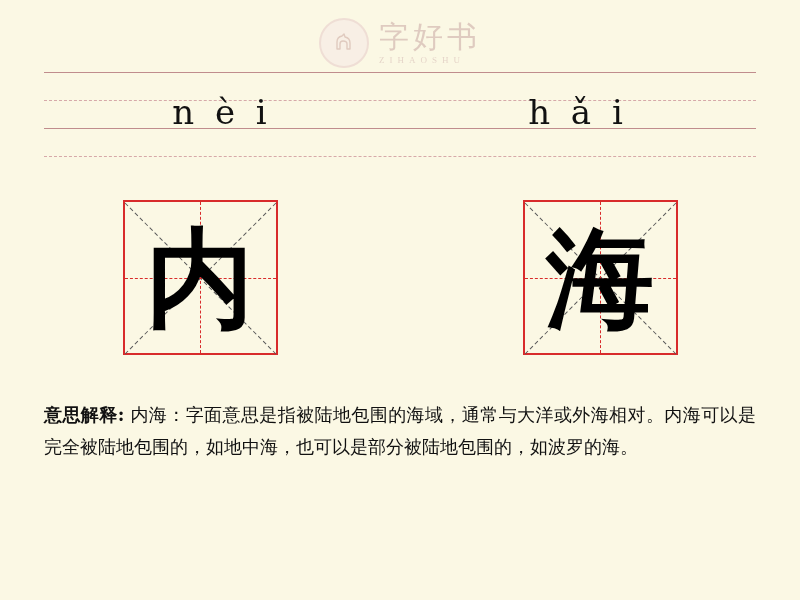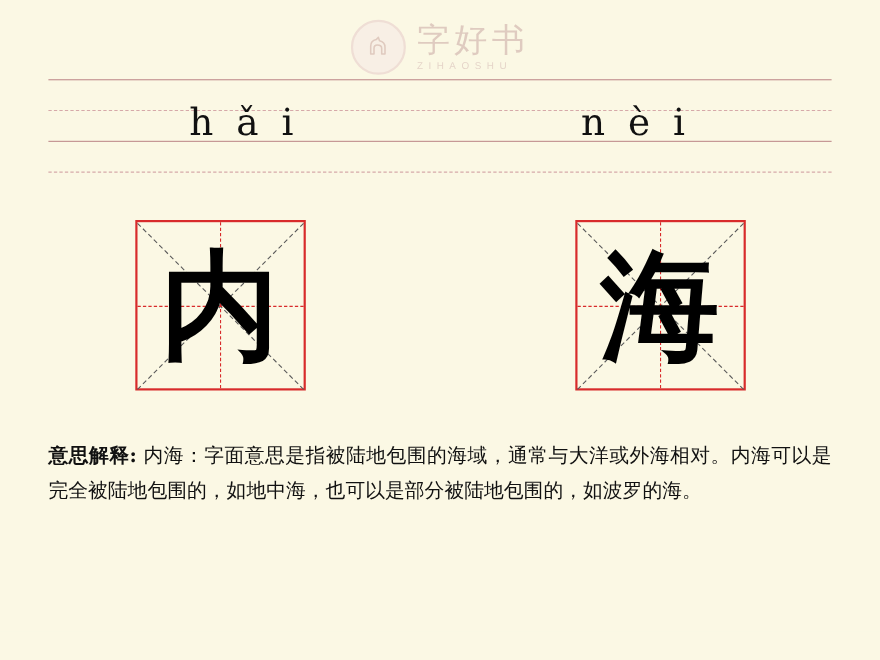--- a/index.html
+++ b/index.html
@@ -57,21 +57,21 @@
     font-size: 30px;
     color: #c9a8a3;
     letter-spacing: 4px;
     font-family: "DejaVu Sans", sans-serif;
   }
   .wm-sub {
     font-size: 9px;
     color: #d3b7b2;
     letter-spacing: 5px;
     margin-top: 4px;
-    font-family: Liberation Sans, sans-serif;
+    font-family: Liberation Serif, serif;
   }
 
   
   .pinyin-area {
     position: absolute;
     top: 72px;
     left: 44px;
     width: 712px;
     height: 86px;
   }
@@ -207,22 +207,22 @@
       <div class="wm-sub">ZIHAOSHU</div>
     </div>
   </div>
 
   <div class="pinyin-area">
     <div class="staff-line l1 solid"></div>
     <div class="staff-line l2"></div>
     <div class="staff-line l3 solid"></div>
     <div class="staff-line l4"></div>
     <div class="pinyin-row">
+      <div class="pinyin-cell">n è i</div>
       <div class="pinyin-cell">h ǎ i</div>
-      <div class="pinyin-cell">n è i</div>
     </div>
   </div>
 
   <div class="chars-area">
     <div class="char-cell">
       <div class="tianzige">
         <div class="d1"></div>
         <div class="d2"></div>
         <div class="v"></div>
         <div class="h"></div>

